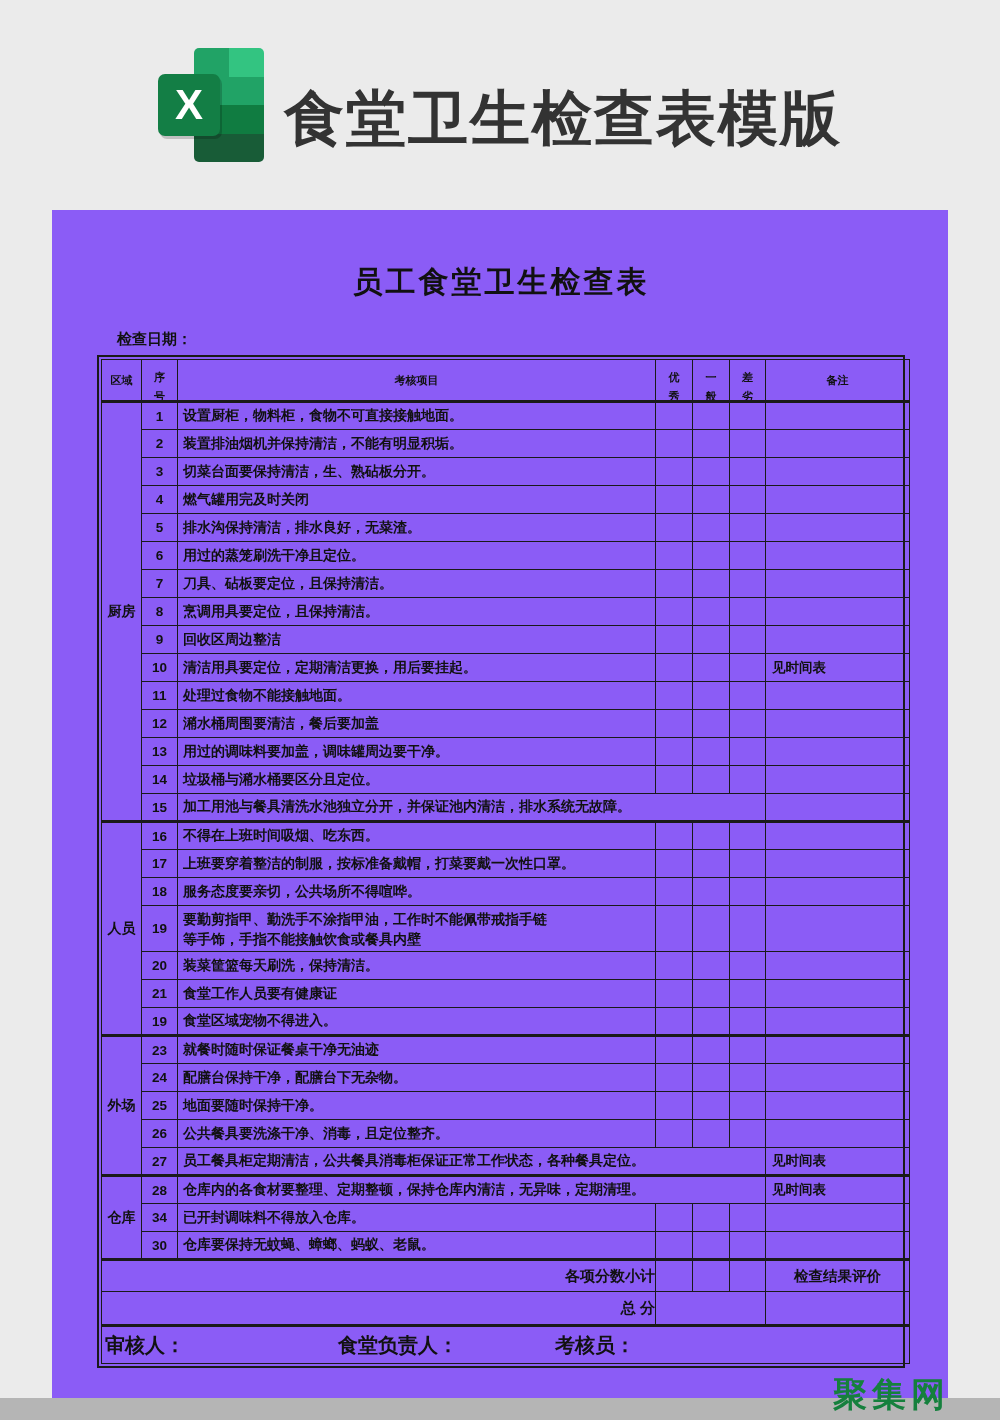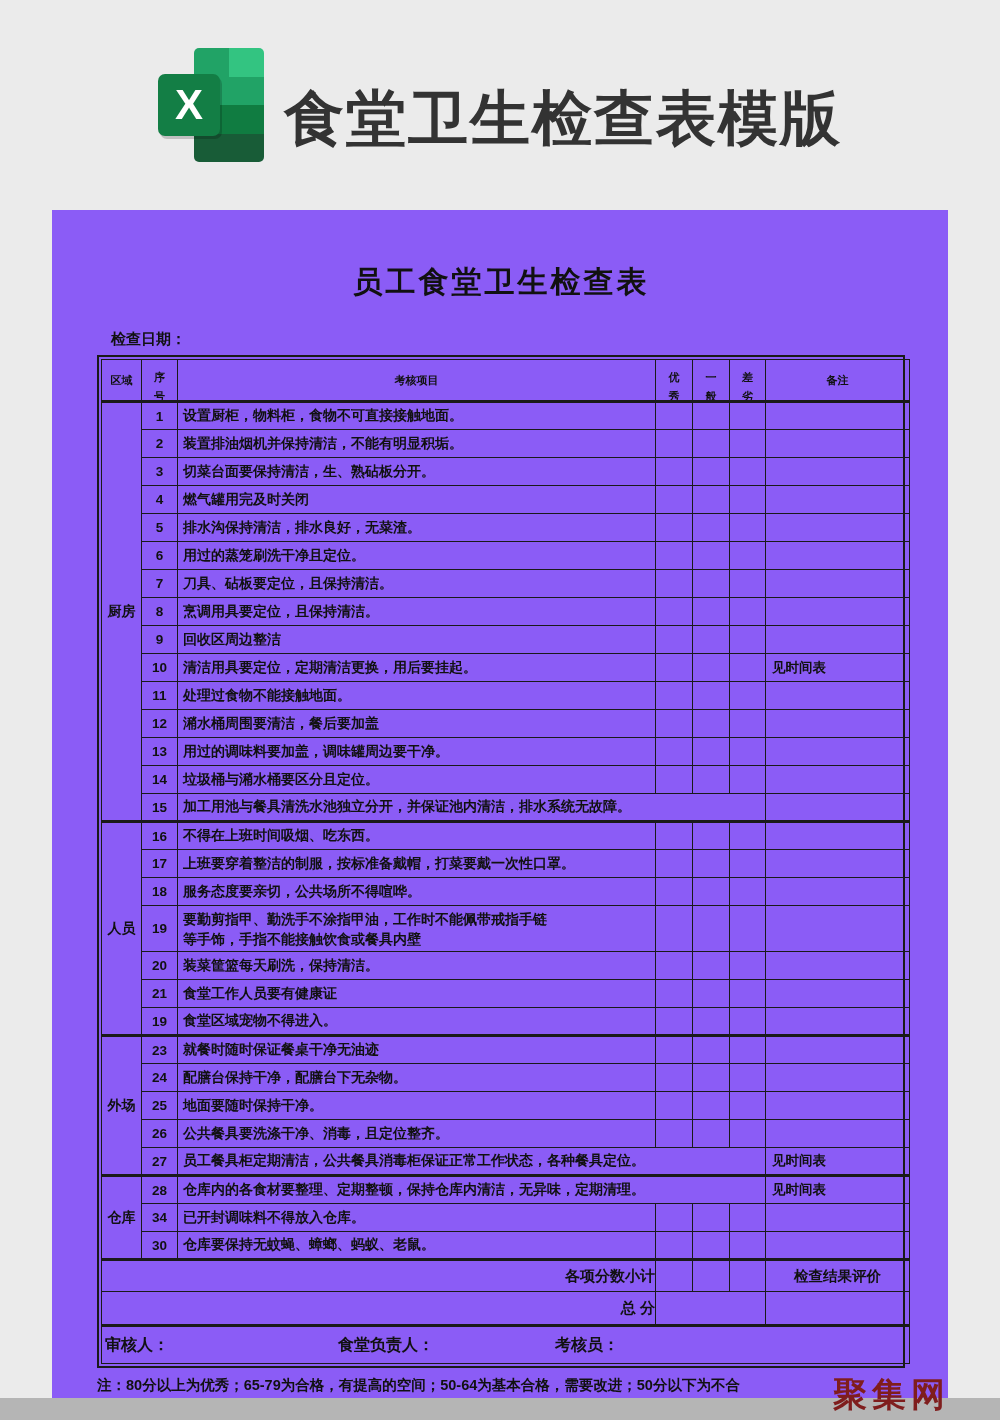--- a/index.html
+++ b/index.html
@@ -49,21 +49,21 @@
   .page {
     position:absolute; left:52px; top:210px;
     width:896px; height:1188px;
     background:#8b5cf6;
   }
   .page-inner { padding:0 43px 0 45px; }
   .doc-title {
     text-align:center; font-size:30px; font-weight:700;
     letter-spacing:3px; padding-top:52px;
   }
-  .date-label { font-size:15px; font-weight:700; margin:27px 0 6px 14px; }
+  .date-label { font-size:15px; font-weight:700; margin:27px 0 6px 20px; }
 
   
   .sheet-frame { border:2px solid #1a1a1a; padding:2px; width:808px; box-sizing:border-box; }
   table { border-collapse:collapse; width:100%; table-layout:fixed; }
   td, th { border:1.5px solid #1a1a1a; padding:0; }
 
   thead tr { height:40px; }
   th { font-size:11px; font-weight:700; overflow:hidden; }
   .th-2line div {
     height:40px; box-sizing:border-box; padding-top:8px;
@@ -82,38 +82,38 @@
   .cell-remark { font-size:13.5px; font-weight:600; padding-left:6px;margin-top:24px; }
   tr.group-start td { border-top-width:3px; }
 
   tr.subtotal-row { height:32px; }
   tr.subtotal-row td { border-top-width:3px; }
   tr.total-row { height:34px; }
   tr.signature-row { height:38px; }
   tr.signature-row td { border-top-width:3px; }
   .cell-footer-label { text-align:right; font-size:15px; font-weight:700; }
   .cell-result { text-align:center; font-size:14.5px; font-weight:700; padding-left:0; }
-  .sig-line { display:flex; align-items:center; font-size:16px; font-weight:700; padding-left:3px; }
+  .sig-line { display:flex; align-items:center; font-size:20px; font-weight:700; padding-left:3px; }
   .sig-1 { width:233px; }
   .sig-2 { width:217px; }
 
   .note {
     font-size:14.5px; font-weight:700; margin-top:8px;
     white-space:nowrap; overflow:hidden;
   }
 
   
   .bottom-bar {
     position:absolute; left:0; top:1398px; width:1000px; height:22px;
     background:#b5b5b5;
   }
   .watermark {
     position:absolute; right:50px; top:1372px;
     font-size:34px; font-weight:800; letter-spacing:5px;
-    color:#7f1d1d; z-index:3;
+    color:#15803d; z-index:3;
   }
 </style>
 </head>
 <body>
 
 <div class="banner">
   <div class="xl-icon">
     <div class="xl-sheet">
       <div class="b1"></div>
         <div class="b2"></div>
@@ -481,18 +481,17 @@
                 <span class="sig-1">审核人：</span>
                 <span class="sig-2">食堂负责人：</span>
                 <span>考核员：</span>
               </div>
             </td>
           </tr>
         </tbody>
       </table>
     </div>
 
-    <div class="note">注：80分以上为优秀；65-79为合格，有提高的空间；50-64为基本合格，需要改进；50分以下为不合</div>
   </div>
 </div>
 
 <div class="bottom-bar"></div>
 <div class="watermark">聚集网</div>
 
 </body></html>

